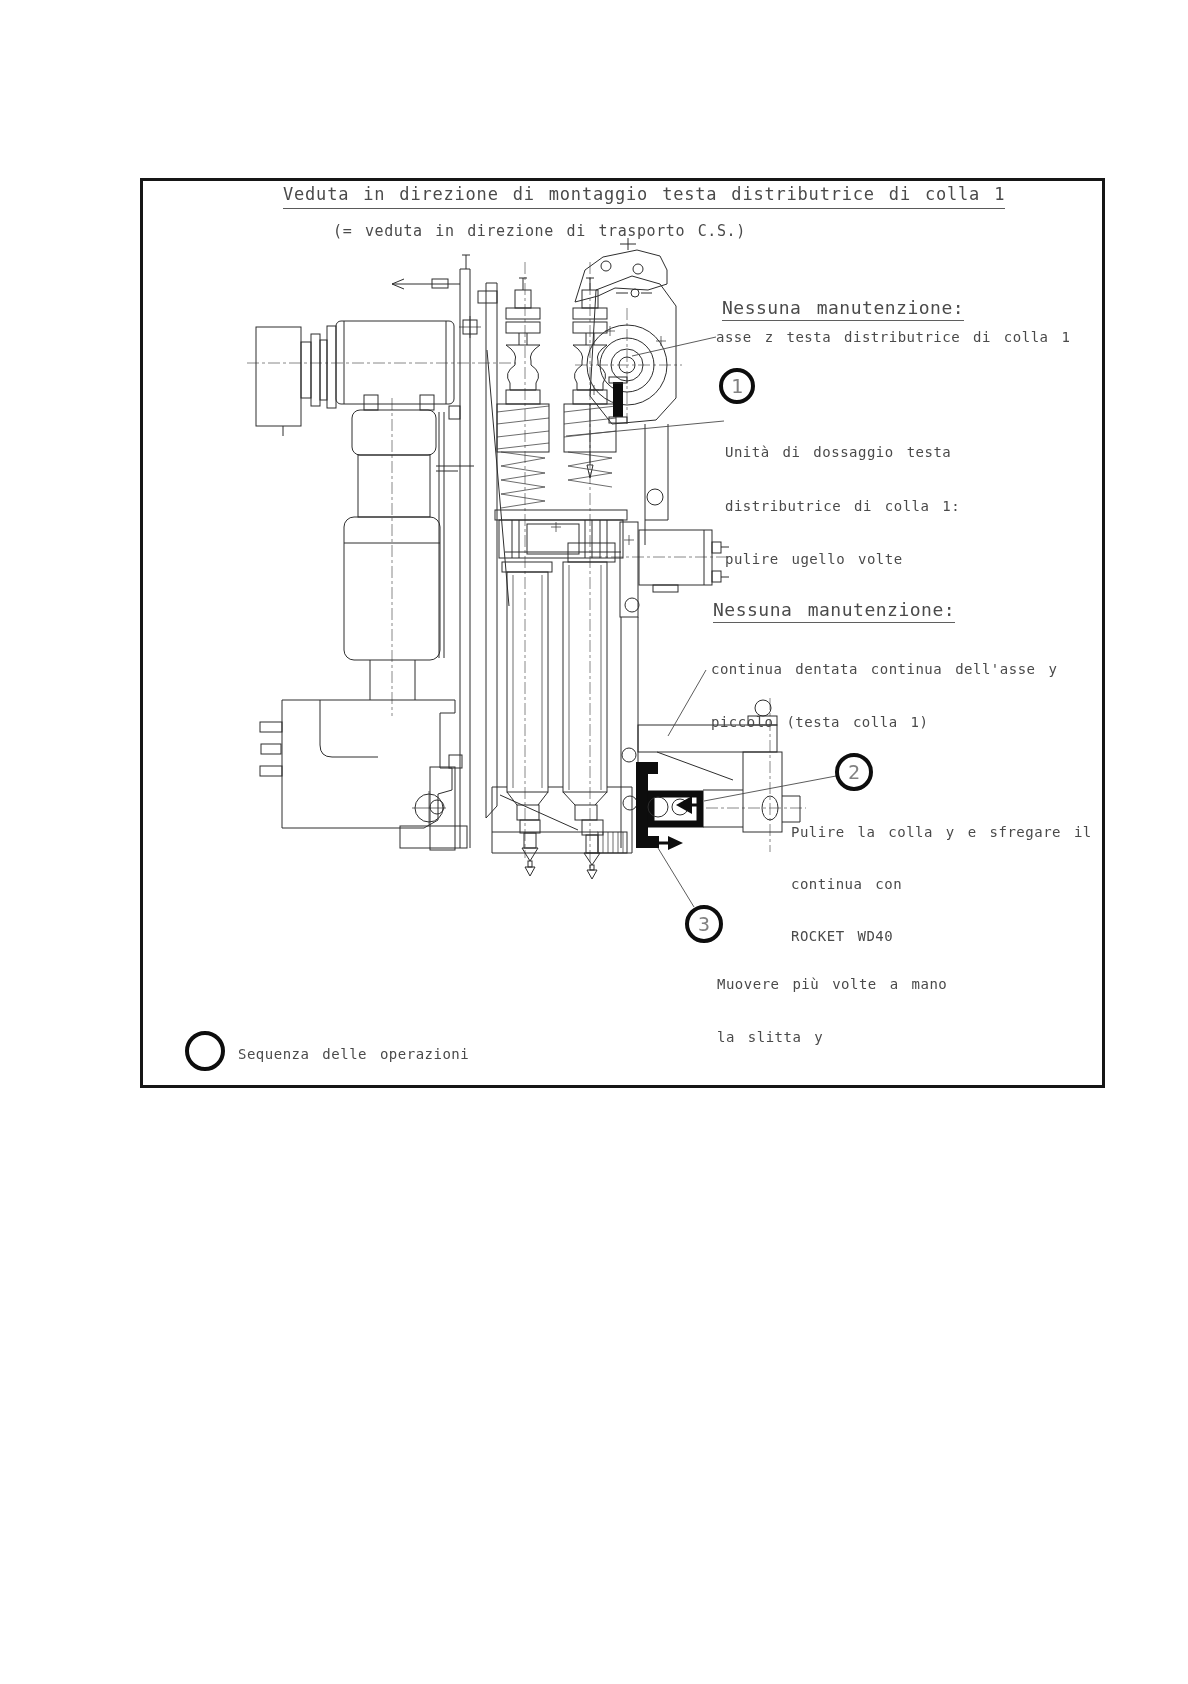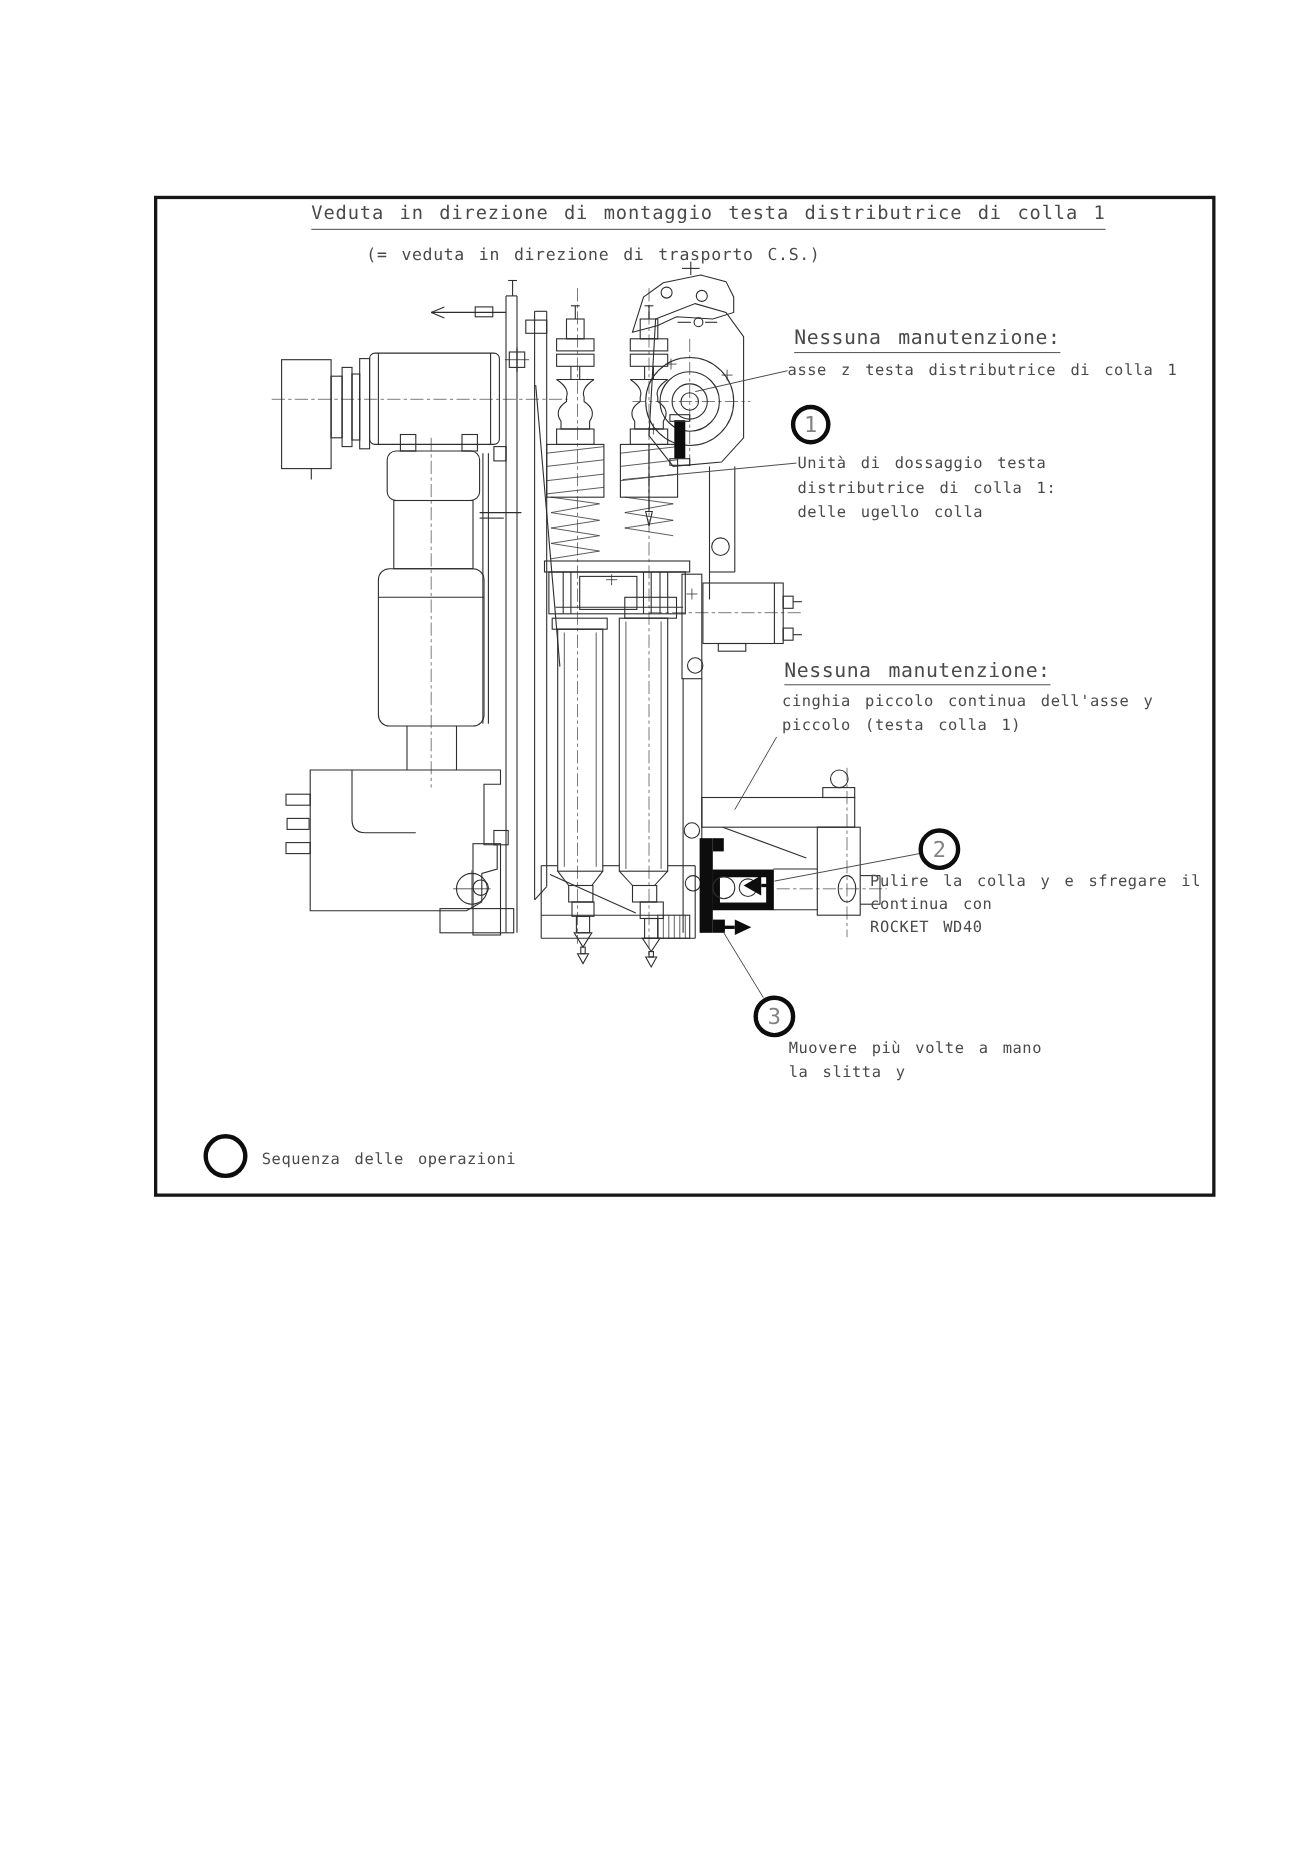--- a/index.html
+++ b/index.html
@@ -4,21 +4,21 @@
 <style>
   html,body{margin:0;padding:0;background:#fff;}
   .page{position:relative;width:1188px;height:1684px;background:#ffffff;overflow:hidden;
         font-family:"DejaVu Sans Mono",monospace;color:#474747;}
   .frame{position:absolute;left:140px;top:178px;width:959px;height:904px;border:3px solid #161616;}
   .abs{position:absolute;white-space:nowrap;}
   .title{font-size:17px;letter-spacing:0.8px;word-spacing:3px;color:#4a4a4a;
          border-bottom:1.6px solid #5a5a5a;padding-bottom:4px;}
   .subtitle{font-size:15px;letter-spacing:0.6px;word-spacing:3px;color:#4a4a4a;}
   .note{font-size:14px;letter-spacing:0.5px;word-spacing:4px;line-height:22px;color:#4a4a4a;}
-  .note div{white-space:nowrap;}
+  .note div{white-space:nowrap;margin-top:31px;}
   .heading{font-size:18px;letter-spacing:0.5px;word-spacing:4px;color:#4a4a4a;
            border-bottom:1.4px solid #5f5f5f;padding-bottom:2px;}
   .badge{position:absolute;border:4px solid #0d0d0d;border-radius:50%;
          display:flex;align-items:center;justify-content:center;
          font-size:20px;color:#828282;background:#fff;box-sizing:border-box;}
   svg{position:absolute;left:0;top:0;}
   .ln *{stroke:#2e2e2e;fill:none;stroke-width:1;}
   .cl line{stroke:#6a6a6a;stroke-width:0.8;stroke-dasharray:12 3 3 3;}
   .thin{stroke-width:0.7 !important;}
   .fillb{fill:#0d0d0d !important;stroke:none !important;}
@@ -298,26 +298,26 @@
 
   <div class="abs heading" style="left:722px;top:297px;">Nessuna manutenzione:</div>
   <div class="abs note" style="left:716px;top:326px;">asse z testa distributrice di colla 1</div>
 
   <div class="badge" style="left:719px;top:368px;width:36px;height:36px;">
     <span>1</span>
   </div>
   <div class="abs note" style="left:725px;top:410px;line-height:22.5px;">
     <div>Unità di dossaggio testa</div>
     <div>distributrice di colla 1:</div>
-    <div>delle ugello colla</div>
+    <div>pulire ugello volte</div>
   </div>
 
   <div class="abs heading" style="left:713px;top:599px;">Nessuna manutenzione:</div>
   <div class="abs note" style="left:711px;top:627px;">
-    <div>cinghia piccolo continua dell'asse y</div>
+    <div>continua dentata continua dell'asse y</div>
     <div>piccolo (testa colla 1)</div>
   </div>
 
   <div class="badge" style="left:835px;top:753px;width:38px;height:38px;">
     <span>2</span>
   </div>
   <div class="abs note" style="left:791px;top:791px;line-height:21px;">
     <div>Pulire la colla y e sfregare il</div>
     <div>continua con</div>
     <div>ROCKET WD40</div>

